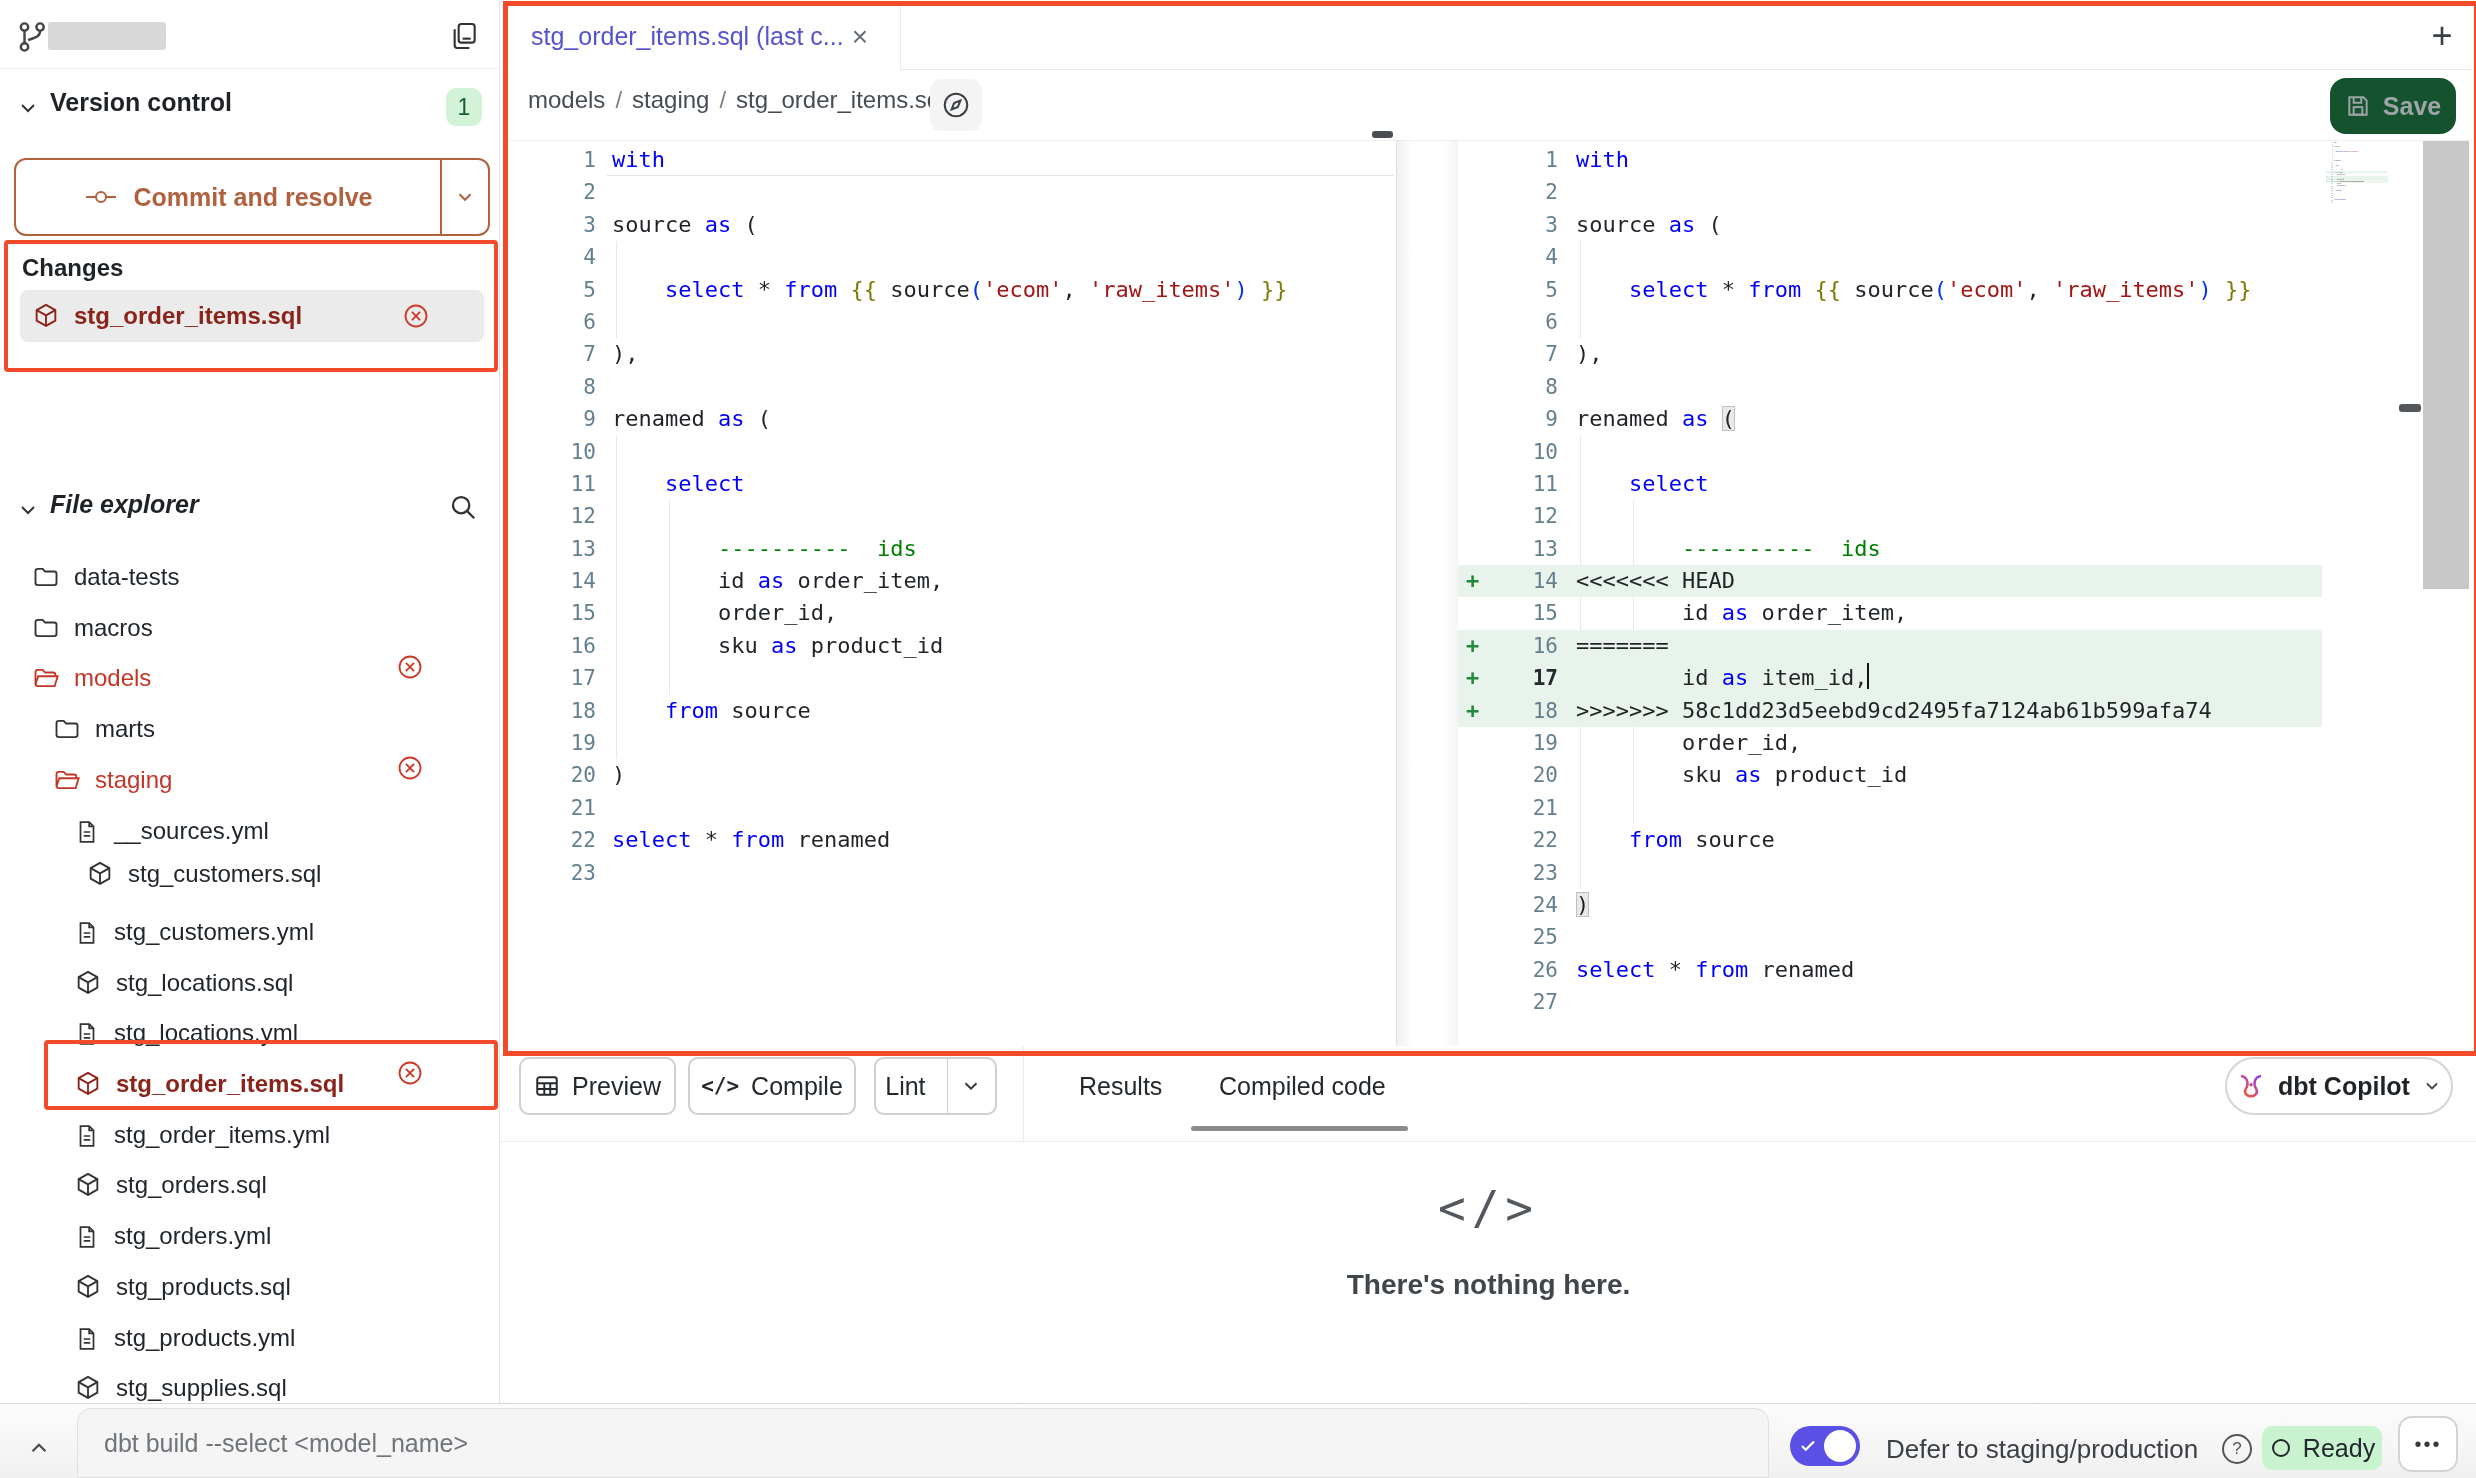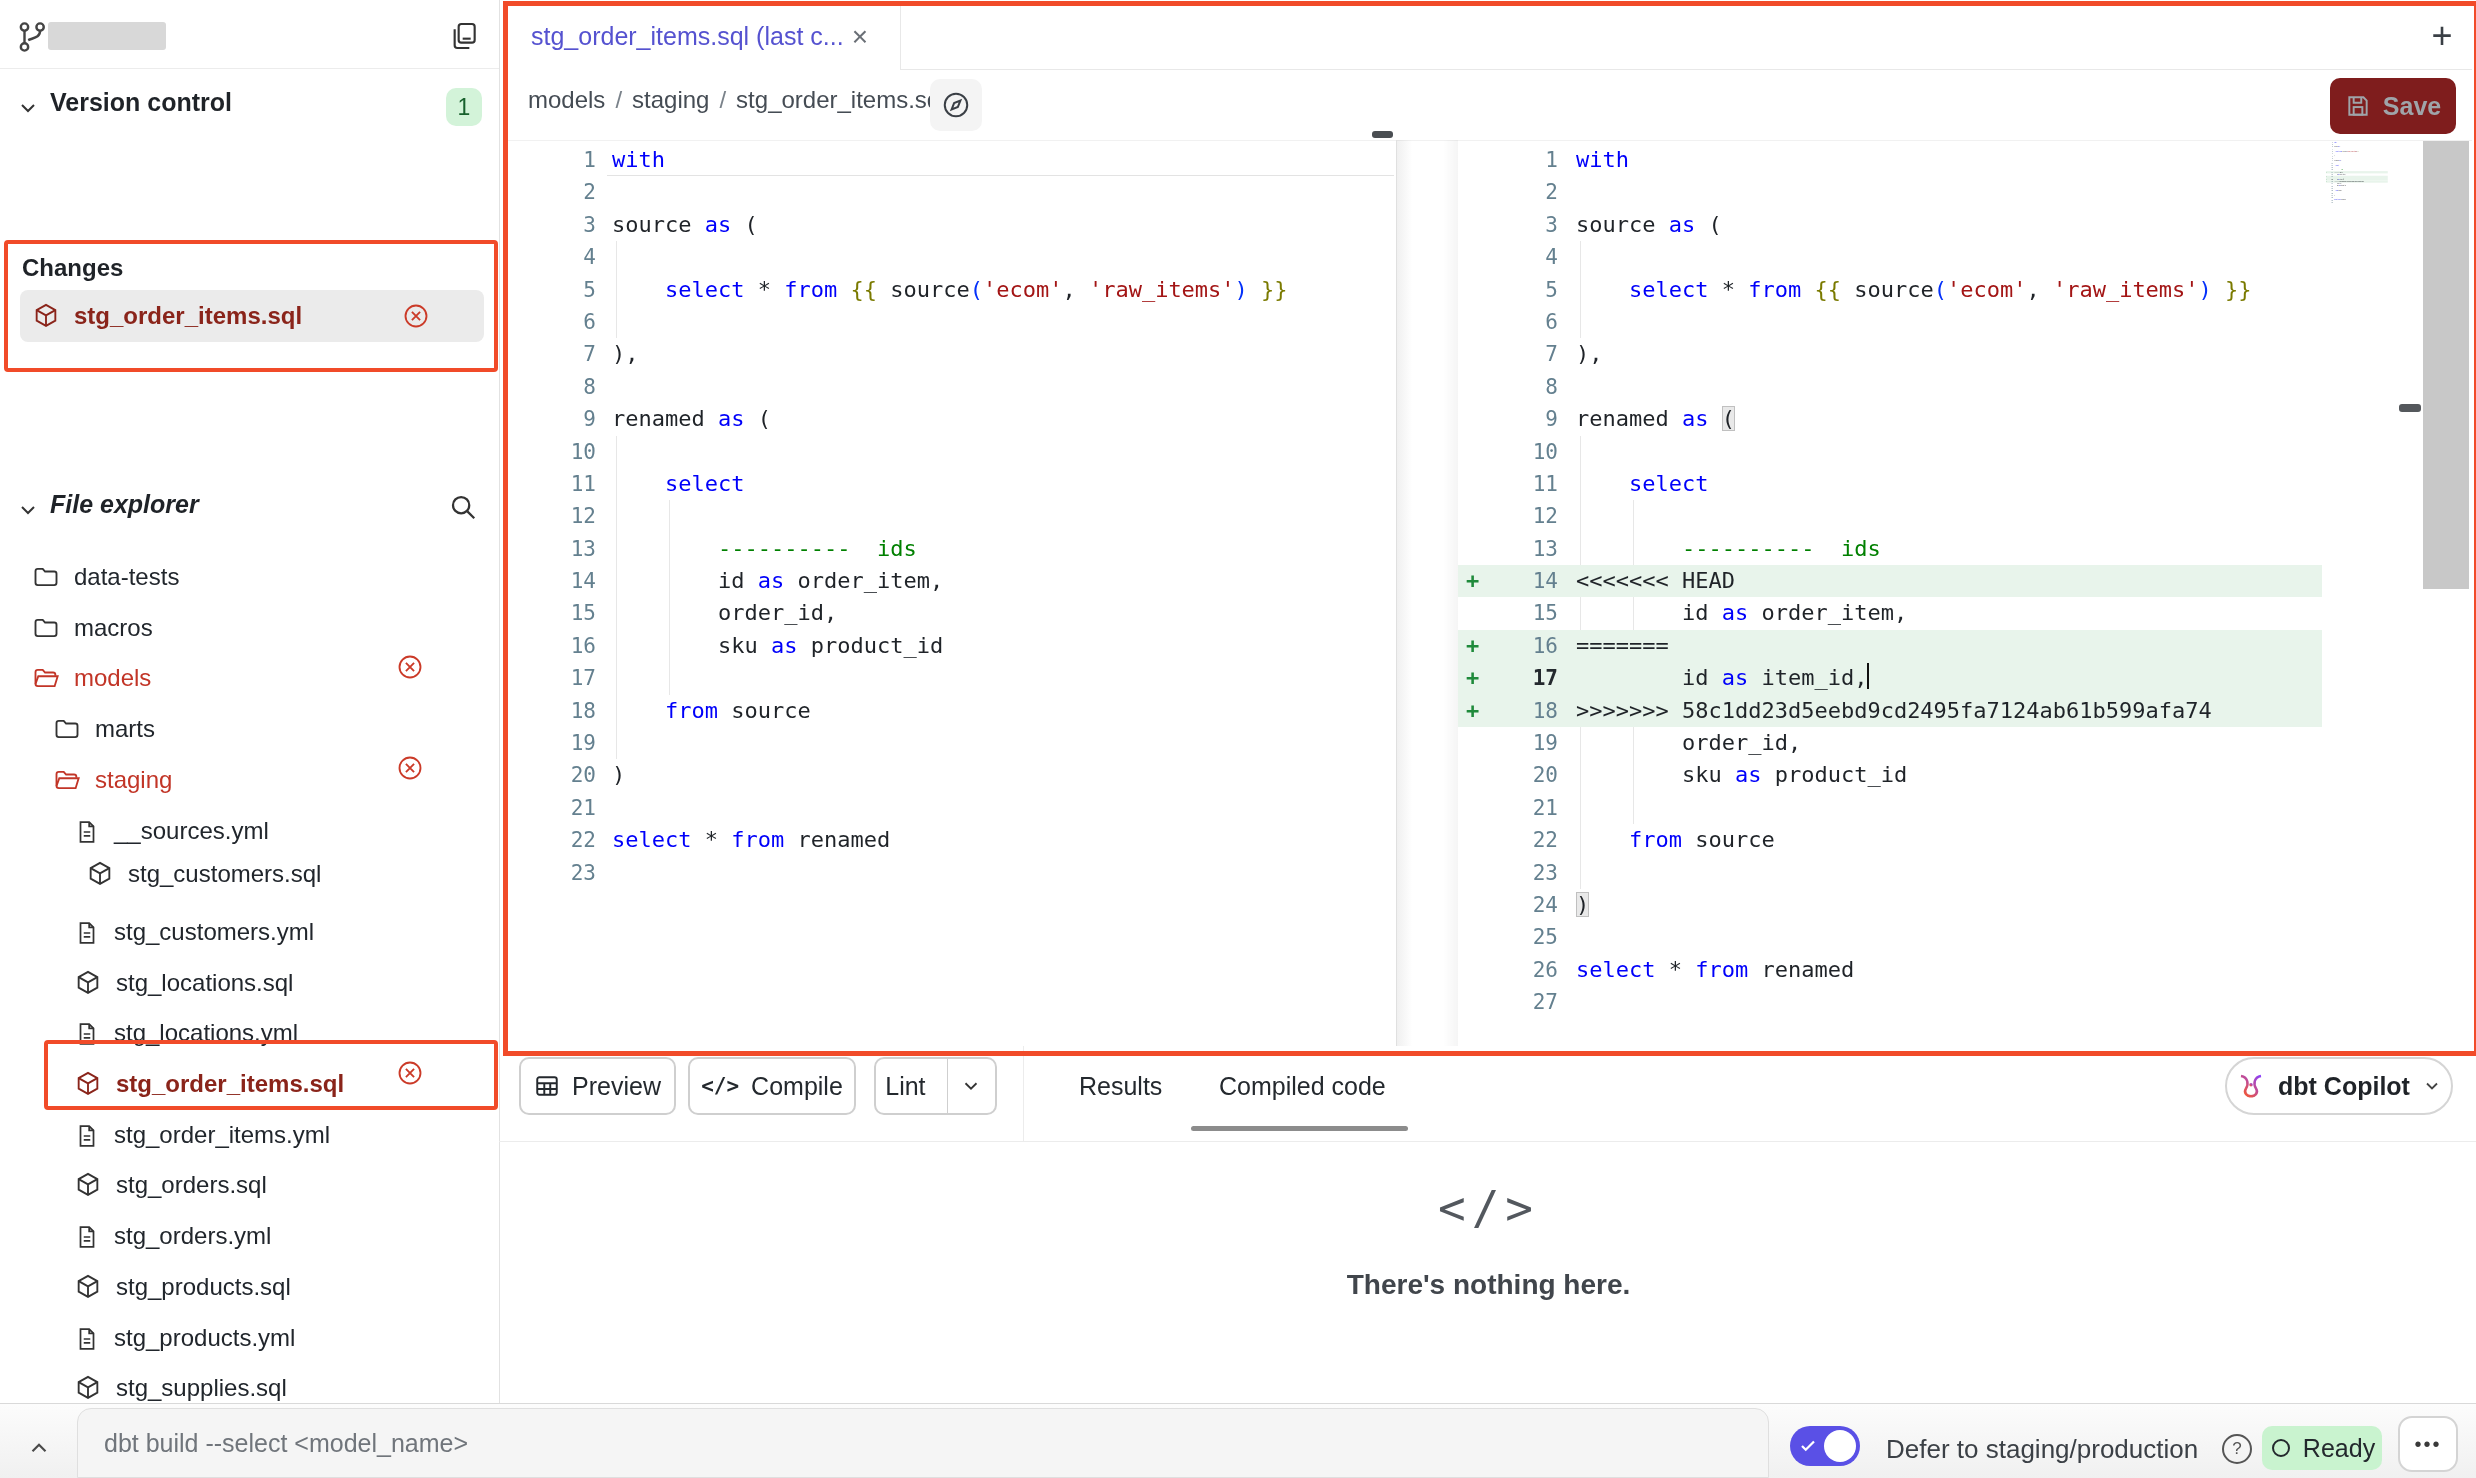--- a/index.html
+++ b/index.html
@@ -33,21 +33,21 @@
   
   #editor-annot{left:503px;top:1px;width:1966px;height:1045px;border:5px solid #F14B29;pointer-events:none;z-index:50;}
   #tab{left:505px;top:3px;width:395px;height:67px;background:#fff;border-right:1px solid #E8E8E8;display:flex;align-items:center;cursor:pointer;}
   #tab .t{margin-left:26px;font-size:25px;color:#5552D0;white-space:nowrap;overflow:hidden;max-width:320px;}
   #tab .x{margin-left:8px;font-size:28px;color:#6A6F76;cursor:pointer;}
   #tabstrip-border{left:900px;top:69px;width:1572px;height:1px;background:#E8E8E8;}
   #new-tab{left:2420px;top:14px;width:44px;height:44px;font-size:36px;color:#3A3F45;display:flex;align-items:center;justify-content:center;cursor:pointer;font-weight:300;}
   #breadcrumb{left:528px;top:86px;font-size:24px;color:#454C54;}
   #breadcrumb .sep{color:#7A828A;margin:0 10px;}
   #lineage-chip{left:930px;top:79px;width:52px;height:52px;background:#F4F4F4;border-radius:10px;display:flex;align-items:center;justify-content:center;cursor:pointer;}
-  #save-btn{left:2330px;top:78px;width:126px;height:56px;background:#7f1d1d;border-radius:10px;display:flex;align-items:center;justify-content:center;gap:12px;color:#9FA4A9;font-size:25px;font-weight:600;cursor:default;}
+  #save-btn{left:2330px;top:78px;width:126px;height:56px;background:#14532d;border-radius:16px;display:flex;align-items:center;justify-content:center;gap:12px;color:#9FA4A9;font-size:25px;font-weight:600;cursor:default;}
 
   
   .pane{top:144px;font-family:"DejaVu Sans Mono",monospace;font-size:22px;}
   #left-pane{left:505px;width:891px;}
   #right-pane{left:1458px;width:864px;}
   .cl{position:relative;height:32.4px;line-height:32.4px;white-space:pre;}
   .cl.add{background:#E8F4EB;}
   .cl .num{position:absolute;top:0;left:0;text-align:right;color:#64808F;font-size:21px;}
   #left-pane .num{width:91px;}
   #right-pane .num, #minimap .num{width:100px;}
@@ -131,20 +131,36 @@
     </div>
 
     <div class="abs" style="left:16px;top:96px;">
       <svg width="24" height="24" viewBox="0 0 24 24" fill="none" stroke="#333" stroke-width="2">
           <path d="M6 9l6 6 6-6"></path>
         </svg>
     </div>
     <div class="abs sb-head-title" style="left:50px;top:88px;">Version control</div>
     <div class="abs" id="vc-badge">1</div>
 
+    <div class="abs" id="commit-btn">
+      <div id="commit-main">
+        <span>
+          <svg width="34" height="24" viewBox="0 0 34 24" fill="none" stroke="#B2613E" stroke-width="2">
+            <circle cx="17" cy="12" r="5"></circle>
+              <path d="M2 12h10M22 12h10"></path>
+          </svg>
+        </span>
+        <span>Commit and resolve</span>
+      </div>
+      <div id="commit-caret">
+        <svg width="22" height="22" viewBox="0 0 24 24" fill="none" stroke="#B2613E" stroke-width="2.2">
+            <path d="M6 9l6 6 6-6"></path>
+          </svg>
+      </div>
+    </div>
 
     <div class="abs" id="changes-title">Changes</div>
     <div class="abs" id="changes-row">
       <span style="margin-left:12px;">
         <svg width="28" height="28" viewBox="0 0 24 24" fill="none" stroke="#8A241A" stroke-width="1.6">
           <path d="M12 2.5l8 4.5v9l-8 4.5L4 16V7z"></path>
             <path d="M4 7l8 4.5L20 7M12 11.5V20.5"></path>
         </svg>
       </span>
       <span class="nm">stg_order_items.sql</span>

